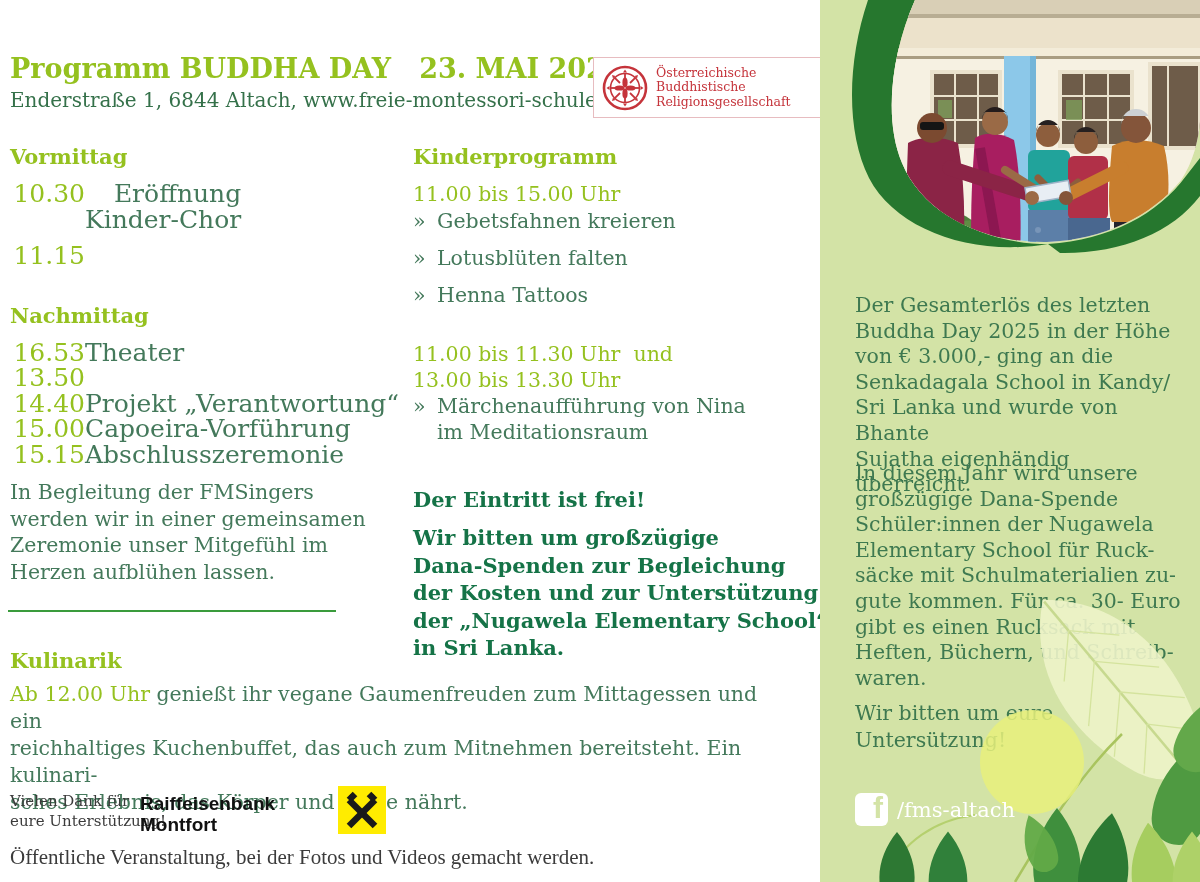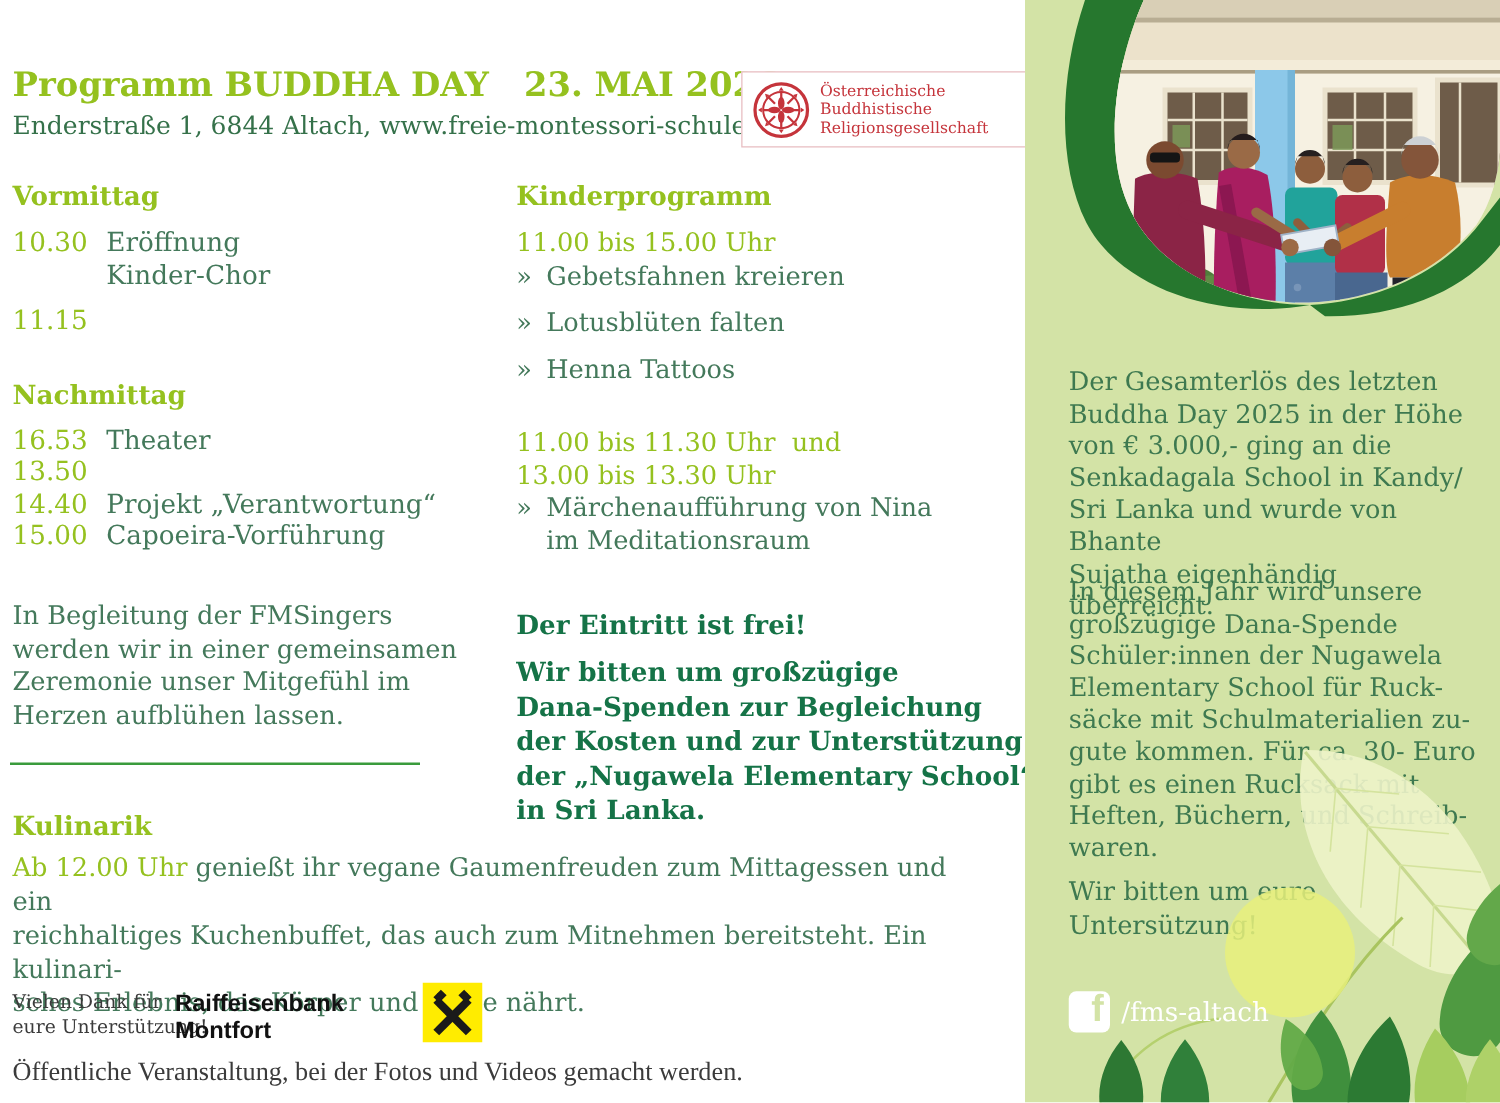--- a/index.html
+++ b/index.html
@@ -23,21 +23,21 @@
   
   .title{left:10px;top:53px;font-size:27px;font-weight:bold;color:var(--lg);white-space:pre;}
   .address{left:10px;top:88px;font-size:20px;color:#35714a;}
 
   
   .logo-box{left:593px;top:57px;width:228px;height:61px;border:1px solid #e7bcc0;background:#fff;display:flex;align-items:center;gap:8px;padding-left:8px;}
   .logo-text{font-size:12.5px;line-height:14.5px;color:var(--red);white-space:pre-line;font-family:"DejaVu Serif",serif;}
 
   
   .col-h{font-size:21px;font-weight:bold;color:var(--lg);}
-  .sched-row{display:flex;font-size:21px;line-height:26px;}
+  .sched-row{display:flex;font-size:25px;line-height:26px;text-align:right;}
   .sched-time{width:75px;color:var(--lg);flex:0 0 75px;}
   .sched-text{color:var(--dg);white-space:pre-line;}
   .rows-afternoon .sched-row{line-height:25.4px;}
   .note{left:10px;top:479px;font-size:20.5px;line-height:26.5px;color:var(--dg);}
   .divider{left:8px;top:610px;width:328px;height:2px;background:#3a9b3c;}
 
   .kul-para{left:10px;top:681px;width:770px;font-size:20.5px;line-height:27px;color:var(--dg);}
 
   .bullets{font-size:20.5px;}
   .bullet-row{display:flex;color:var(--dg);line-height:26px;margin-bottom:11px;}
@@ -129,20 +129,24 @@
   <div class="sched-row">
     <span class="sched-time">13.50</span>
   </div>
   <div class="sched-row">
     <span class="sched-time">14.40</span>
     <span class="sched-text">Projekt „Verantwortung“</span>
   </div>
   <div class="sched-row">
     <span class="sched-time">15.00</span>
     <span class="sched-text">Capoeira-Vorführung</span>
+  </div>
+  <div class="sched-row">
+    <span class="sched-time">15.15</span>
+    <span class="sched-text">Abschlusszeremonie</span>
   </div>
 </div>
 
 <div class="abs note ml">In Begleitung der FMSingers
 werden wir in einer gemeinsamen
 Zeremonie unser Mitgefühl im
 Herzen aufblühen lassen.</div>
 <div class="abs divider"></div>
 
 <div class="abs col-h" style="left:10px;top:648px;">Kulinarik</div>

